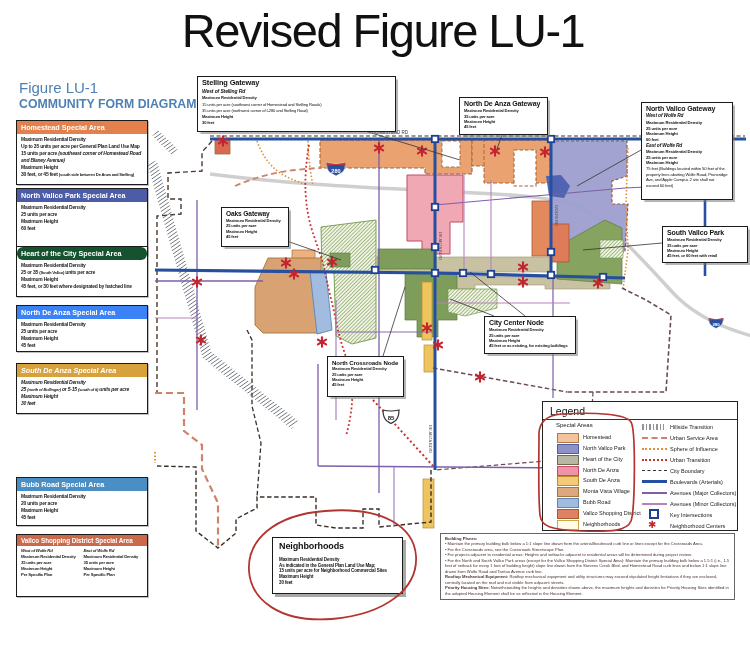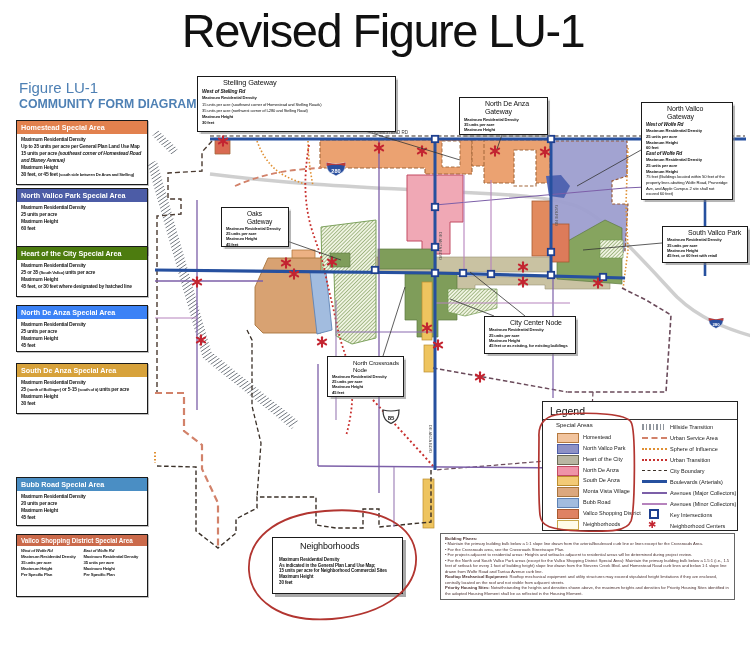--- a/index.html
+++ b/index.html
@@ -3,21 +3,21 @@
 <meta charset="utf-8">
 <style>
 html,body{margin:0;padding:0;}
 body{width:750px;height:667px;background:#fff;font-family:"Liberation Sans",sans-serif;position:relative;overflow:hidden;}
 #page{position:absolute;left:5px;top:0;width:750px;height:667px;}
 .sb{position:absolute;left:11px;width:132px;background:#fff;border:1px solid #1a1a1a;box-shadow:1px 1px 0 rgba(130,130,130,.5);box-sizing:border-box;overflow:hidden;}
 .sbh{color:#fff;font-weight:bold;font-size:7.2px;padding:2px 4px 2px;}
 .sbb{padding:2px 4px 1px;font-size:5px;line-height:1.4;color:#1c1c1c;font-weight:bold;letter-spacing:-0.22px;}
 .sbb .s{font-size:4.2px;}
 .co{position:absolute;background:#fff;border:1px solid #1a1a1a;box-shadow:1.5px 1.5px 1px rgba(120,120,120,.55);padding:2px 4px;font-size:4.1px;letter-spacing:-0.12px;line-height:1.3;color:#111;box-sizing:border-box;overflow:hidden;font-weight:bold;}
-.co .t{font-size:7.4px;font-weight:normal;line-height:1.2;margin-left:21px;}
+.co .t{font-size:7.4px;font-weight:bold;line-height:1.2;}
 .co .it{font-weight:bold;font-style:italic;font-size:5px;}
 svg{position:absolute;left:0;top:0;}
 </style>
 </head>
 <body>
 <div id="page">
 
 <svg id="map" width="750" height="667" viewBox="0 0 750 667">
 <defs>
 <pattern id="hgreen" patternUnits="userSpaceOnUse" width="2.6" height="2.6" patternTransform="rotate(45)">
@@ -252,36 +252,36 @@
 
 <div class="sb" style="top:188px;height:67px;">
 <div class="sbh" style="background:#4c5ca6;">North Vallco Park Special Area</div>
 <div class="sbb">Maximum Residential Density<br>
 25 units per acre<br>
 Maximum Height<br>
 60 feet</div>
 </div>
 
 <div class="sb" style="top:246px;height:51px;">
-<div class="sbh" style="background:#4d7c0f;">Heart of the City Special Area</div>
+<div class="sbh" style="background:#14532d;border-radius:6px;">Heart of the City Special Area</div>
 <div class="sbb">Maximum Residential Density<br>
 25 or 35 <span class="s">(South Vallco)</span> units per acre<br>
 Maximum Height<br>
 45 feet, or 30 feet where designated by hatched line</div>
 </div>
 
 <div class="sb" style="top:305px;height:47px;">
 <div class="sbh" style="background:#3b82f6;">North De Anza Special Area</div>
 <div class="sbb">Maximum Residential Density<br>
 25 units per acre<br>
 Maximum Height<br>
 45 feet</div>
 </div>
 
-<div class="sb" style="top:363px;height:51px;">
+<div class="sb" style="top:363px;height:51px;font-style:italic;">
 <div class="sbh" style="background:#d7a23b;">South De Anza Special Area</div>
 <div class="sbb">Maximum Residential Density<br>
 25 <span class="s">(north of Bollinger)</span> or 5-15 <span class="s">(south of it)</span> units per acre<br>
 Maximum Height<br>
 30 feet</div>
 </div>
 
 
 <div class="sb" style="top:477px;height:49px;">
 <div class="sbh" style="background:#4a8ec4;">Bubb Road Special Area</div>

